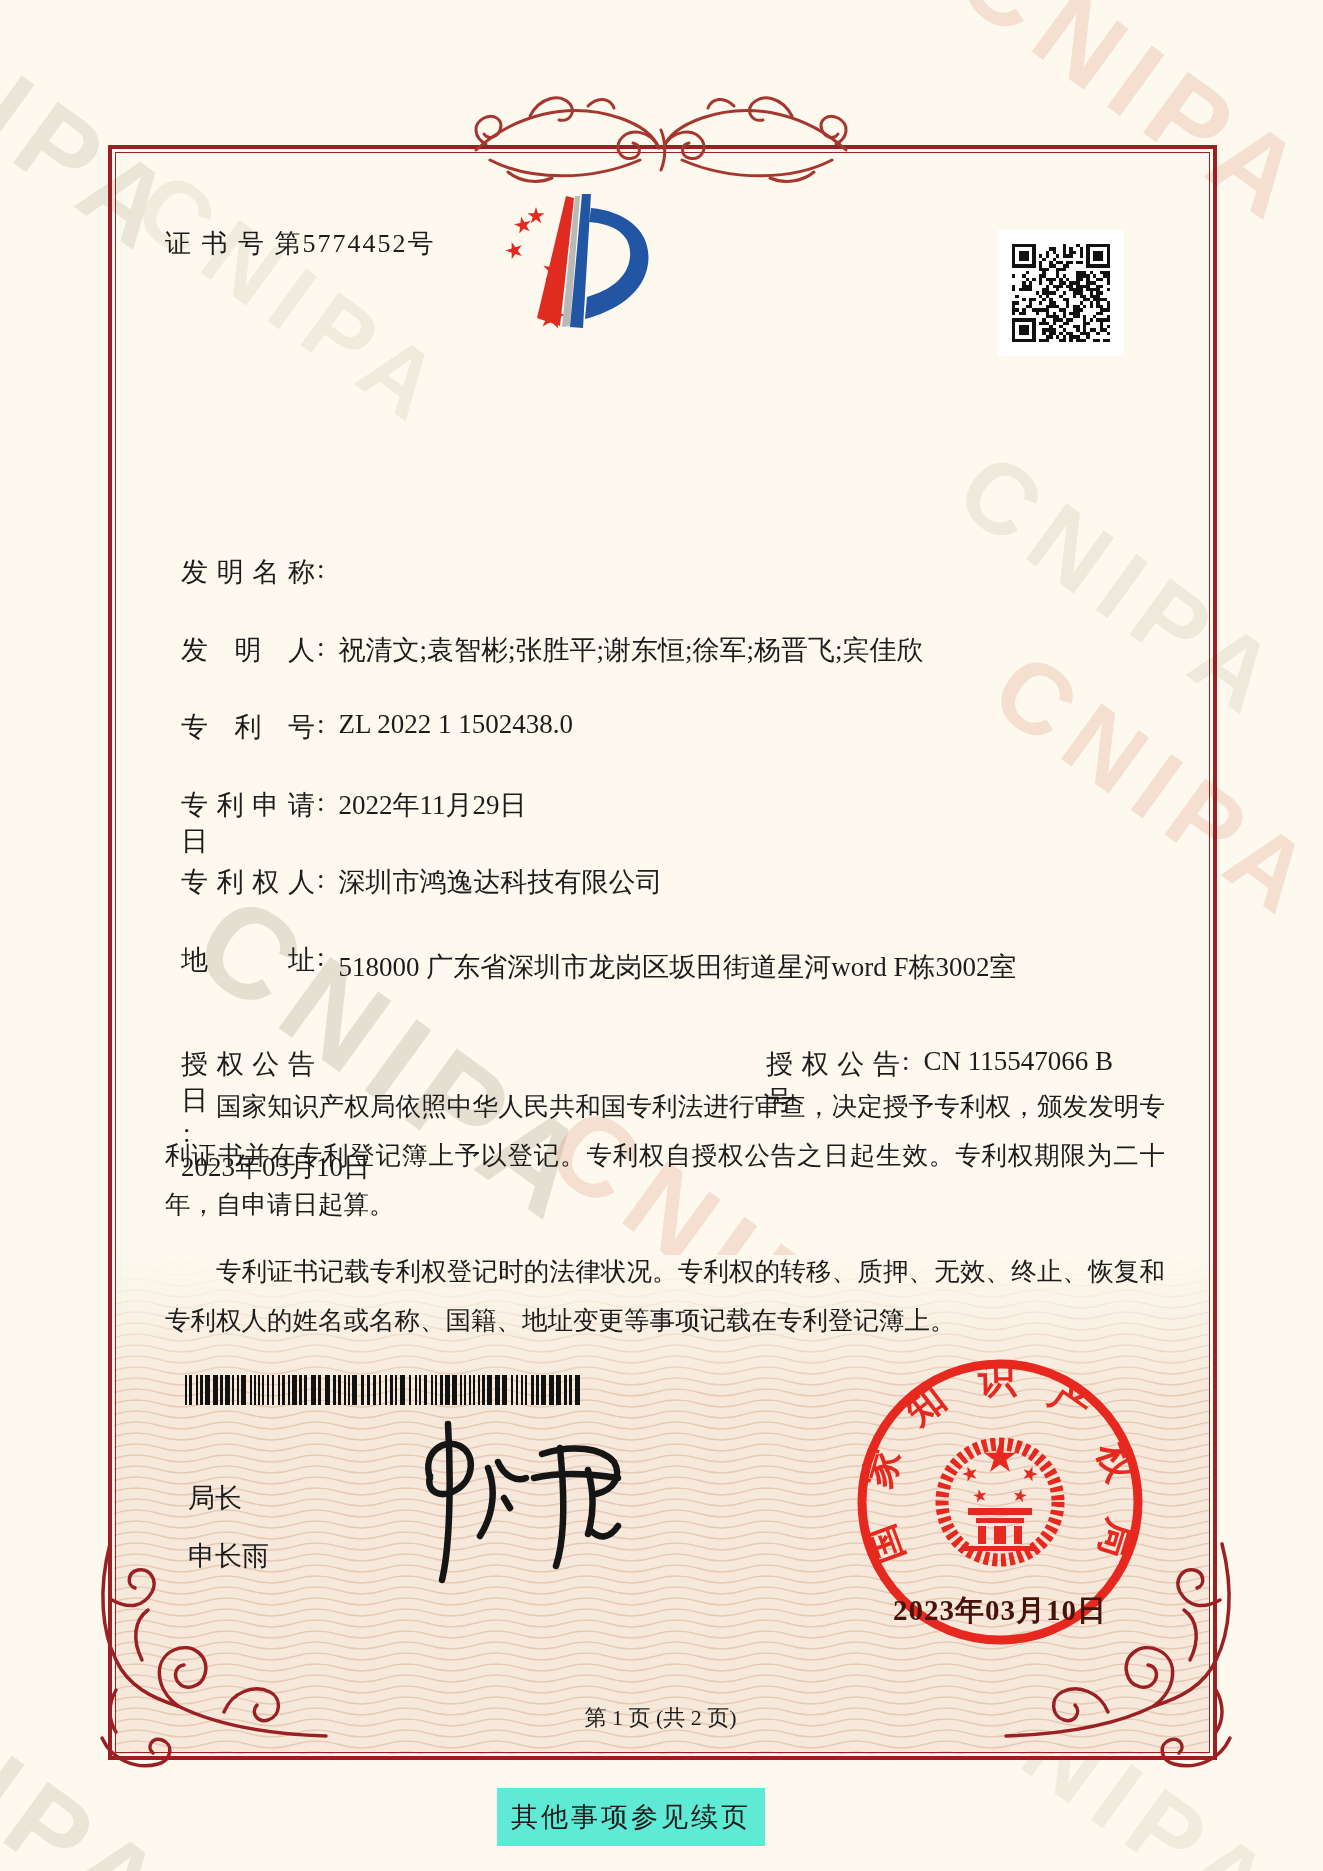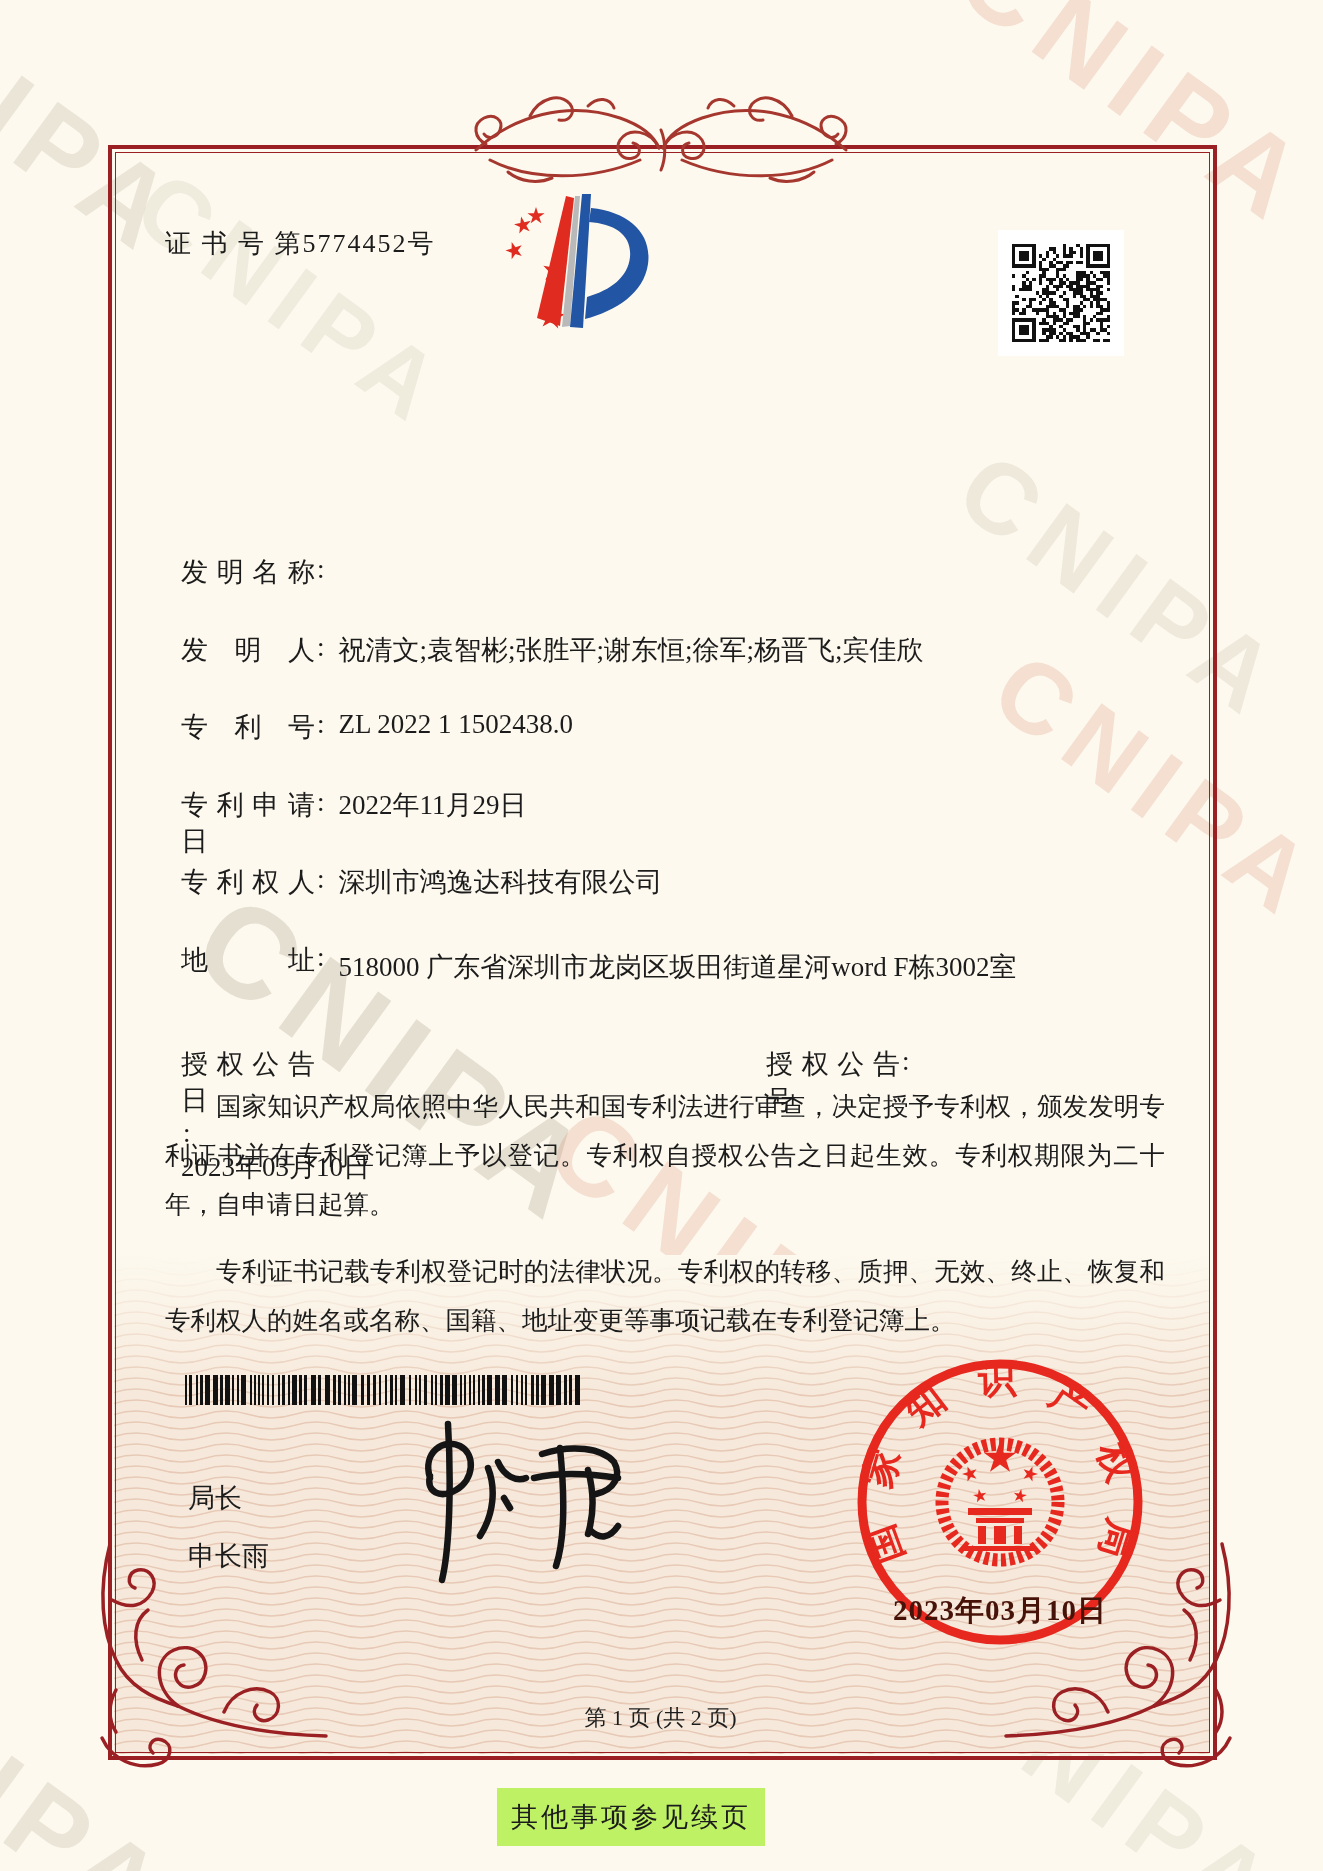--- a/index.html
+++ b/index.html
@@ -49,21 +49,21 @@
   .paras p + p{margin-top:18px;}
   
   .barcode{position:absolute;left:185px;top:1375px;z-index:4;}
   .officer{position:absolute;left:188px;top:1480px;z-index:4;
            font-family:"Liberation Sans","DejaVu Sans",sans-serif;font-weight:normal;font-size:27px;}
   .officer div{margin-bottom:22px;}
   .signature{position:absolute;left:392px;top:1418px;z-index:4;}
   .seal{position:absolute;left:852px;top:1354px;z-index:5;}
   .pagefoot{position:absolute;left:108px;top:1703px;width:1105px;text-align:center;
             font-size:22px;z-index:4;}
-  .contnote{position:absolute;left:497px;top:1788px;width:268px;height:58px;background:#bef264;
+  .contnote{position:absolute;left:497px;top:1788px;width:268px;height:58px;background:#5eead4;
             display:flex;align-items:center;justify-content:center;font-size:27px;
             letter-spacing:3px;z-index:4;}
 </style>
 </head>
 <body>
 
 <div class="page">
 
   <span class="wm gray" style="left:-120px;top:-60px;font-size:110px;">CNIPA</span>
   <span class="wm red" style="left:1010px;top:-90px;font-size:110px;">CNIPA</span>
@@ -504,20 +504,21 @@
         <span class="fcolon">:</span>
       <span class="fvalue addrval">518000 广东省深圳市龙岗区坂田街道星河word F栋3002室</span>
     </div>
     <div class="frow" style="top:1046px;width:1000px;flex-direction:column;">
       <span class="flabel">授权公告日</span>
         <span class="fcolon">:</span>
       <span class="fvalue">2023年03月10日</span>
       <span class="pair2">
         <span class="flabel">授权公告号</span>
           <span class="fcolon">:</span>
+        <span class="fvalue">CN 115547066 B</span>
       </span>
     </div>
   </div>
 
   <div class="paras">
     <p>国家知识产权局依照中华人民共和国专利法进行审查，决定授予专利权，颁发发明专利证书并在专利登记簿上予以登记。专利权自授权公告之日起生效。专利权期限为二十年，自申请日起算。</p>
     <p>专利证书记载专利权登记时的法律状况。专利权的转移、质押、无效、终止、恢复和专利权人的姓名或名称、国籍、地址变更等事项记载在专利登记簿上。</p>
   </div>
 
   <svg class="barcode" id="barcode" width="398" height="30">

